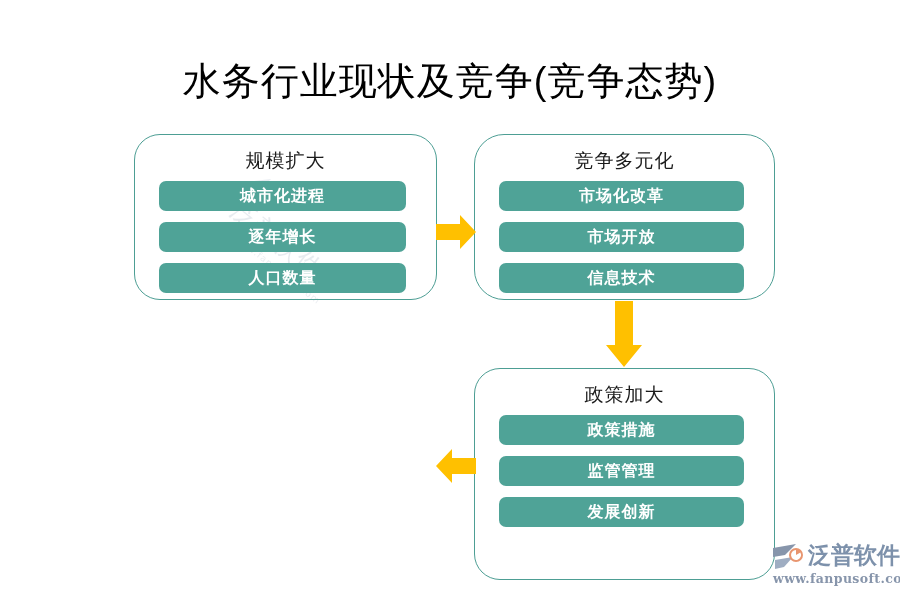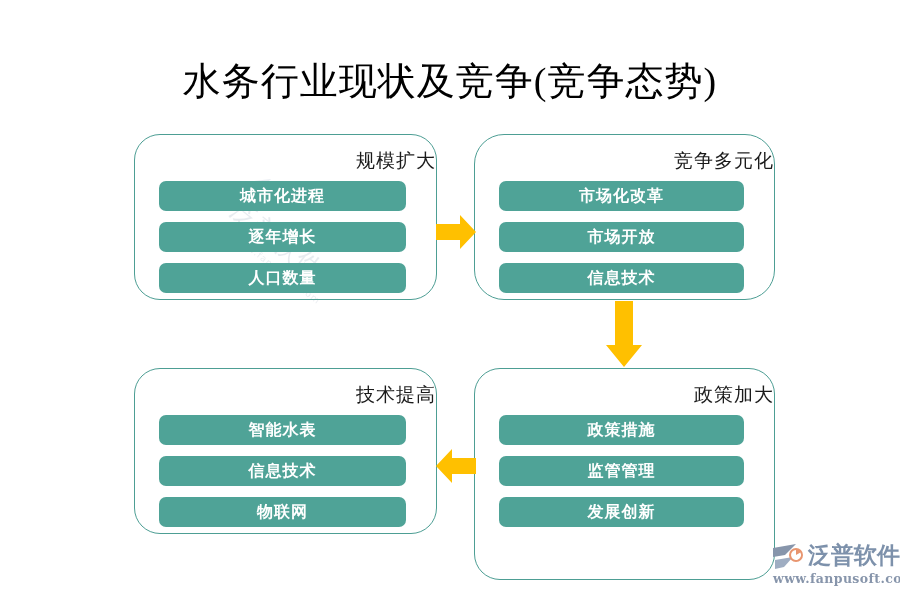--- a/index.html
+++ b/index.html
@@ -24,21 +24,21 @@
     height: 600px;
   }
 
   
   #page-title {
     position: absolute;
     left: 0;
     top: 58px;
     width: 900px;
     text-align: center;
-    font-family: Liberation Serif, serif;
+    font-family: Liberation Sans, sans-serif;
     font-size: 38px;
     line-height: 46px;
     font-weight: 400;
     letter-spacing: 1px;
     color: #000000;
     white-space: nowrap;
   }
 
   
   .watermark {
@@ -90,21 +90,21 @@
     border: 1.6px solid #4d9e94;
     border-radius: 26px;
     background: transparent;
     z-index: 3;
   }
   .group-title {
     position: absolute;
     left: 0;
     width: 100%;
     top: 12px;
-    text-align: right;
+    text-align: center;
     font-family: "DejaVu Serif", "Liberation Serif", serif;
     font-size: 19px;
     line-height: 26px;
     color: #1b1b1b;
     letter-spacing: 1px;
     white-space: nowrap;
   }
   .pill-stack {
     position: absolute;
     left: 24px;
@@ -214,28 +214,20 @@
 
   <div class="group-box" id="box-2">
     <div class="group-title">竞争多元化</div>
     <div class="pill-stack">
       <div class="pill">市场化改革</div>
       <div class="pill">市场开放</div>
       <div class="pill">信息技术</div>
     </div>
   </div>
 
-  <div class="group-box" id="box-3">
-    <div class="group-title">技术提高</div>
-    <div class="pill-stack">
-      <div class="pill">智能水表</div>
-      <div class="pill">信息技术</div>
-      <div class="pill">物联网</div>
-    </div>
-  </div>
 
   <div class="group-box" id="box-4">
     <div class="group-title">政策加大</div>
     <div class="pill-stack">
       <div class="pill">政策措施</div>
       <div class="pill">监管管理</div>
       <div class="pill">发展创新</div>
     </div>
   </div>
 

